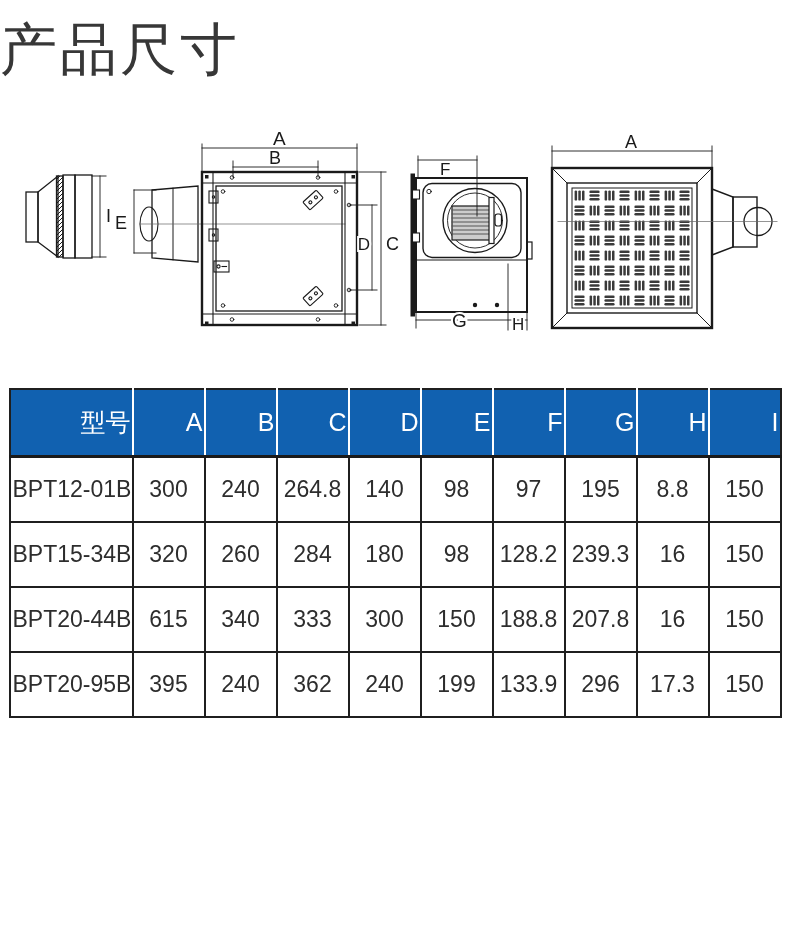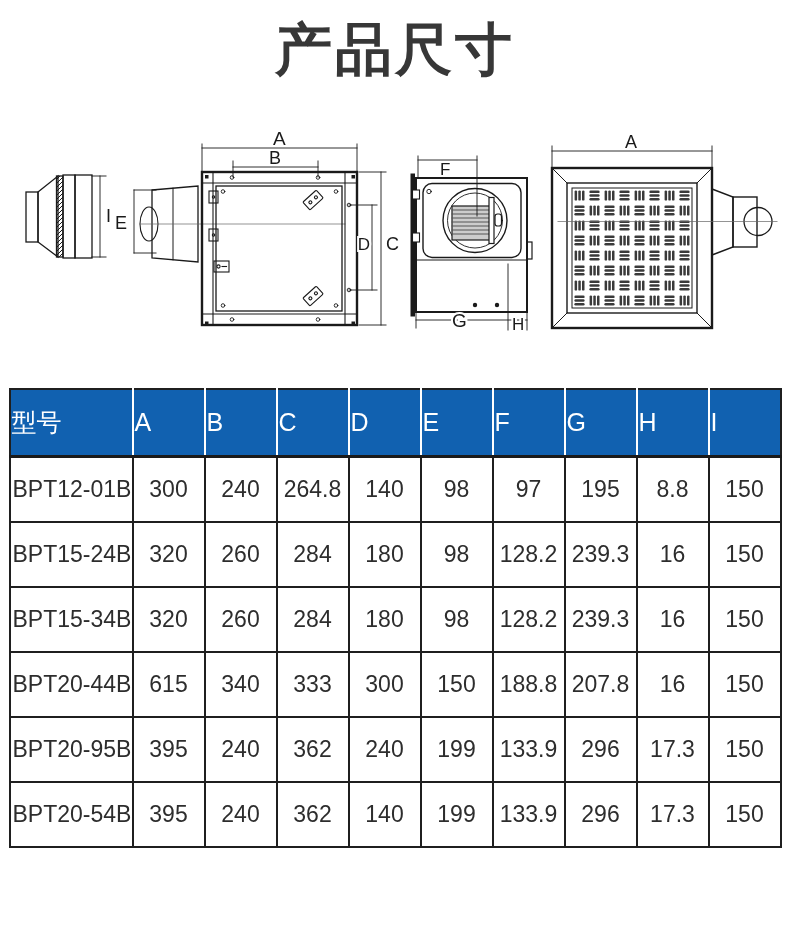--- a/index.html
+++ b/index.html
@@ -1,22 +1,21 @@
 <!DOCTYPE html>
 <html><head>
 <meta charset="utf-8">
 <style>
   html,body{margin:0;padding:0;background:#ffffff;}
   body{width:790px;height:950px;overflow:hidden;font-family:"Liberation Sans",sans-serif;position:relative;}
   .title{
     margin:16px 0 0 0;
-    text-align:center;
     font-size:57px;
     line-height:66px;
-    font-weight:700;
+    font-weight:400;
     letter-spacing:3px;
     color:#373737;
   }
   svg.diagram{display:block;margin-top:36px;}
   .dimtxt{
     font-family:"Liberation Sans",sans-serif;
     fill:#1a1a1a;
     stroke:#ffffff;
     stroke-width:4px;
     paint-order:stroke;
@@ -28,21 +27,21 @@
     width:771px;
     margin:30px auto 0 auto;
     border:2px solid #1f1f1f;
   }
   table.dims th{
     background:#1161b0;
     color:#ffffff;
     font-weight:400;
     font-size:25px;
     height:63px;
-    text-align:left;
+    text-align:right;
     border-right:2px solid #ffffff;
     border-bottom:3px solid #1a1a1a;
   }
   table.dims th:last-child{border-right:none;}
   table.dims td{
     background:#ffffff;
     color:#2d2d2d;
     font-size:23px;
     height:63px;
     text-align:center;
@@ -297,32 +296,20 @@
       <td>240</td>
       <td>264.8</td>
       <td>140</td>
       <td>98</td>
       <td>97</td>
       <td>195</td>
       <td>8.8</td>
       <td>150</td>
     </tr>
     <tr>
-      <td>BPT15-24B</td>
-      <td>320</td>
-      <td>260</td>
-      <td>284</td>
-      <td>180</td>
-      <td>98</td>
-      <td>128.2</td>
-      <td>239.3</td>
-      <td>16</td>
-      <td>150</td>
-    </tr>
-    <tr>
       <td>BPT15-34B</td>
       <td>320</td>
       <td>260</td>
       <td>284</td>
       <td>180</td>
       <td>98</td>
       <td>128.2</td>
       <td>239.3</td>
       <td>16</td>
       <td>150</td>
@@ -344,26 +331,14 @@
       <td>395</td>
       <td>240</td>
       <td>362</td>
       <td>240</td>
       <td>199</td>
       <td>133.9</td>
       <td>296</td>
       <td>17.3</td>
       <td>150</td>
     </tr>
-    <tr>
-      <td>BPT20-54B</td>
-      <td>395</td>
-      <td>240</td>
-      <td>362</td>
-      <td>140</td>
-      <td>199</td>
-      <td>133.9</td>
-      <td>296</td>
-      <td>17.3</td>
-      <td>150</td>
-    </tr>
   </tbody>
 </table>
 
 </body></html>

